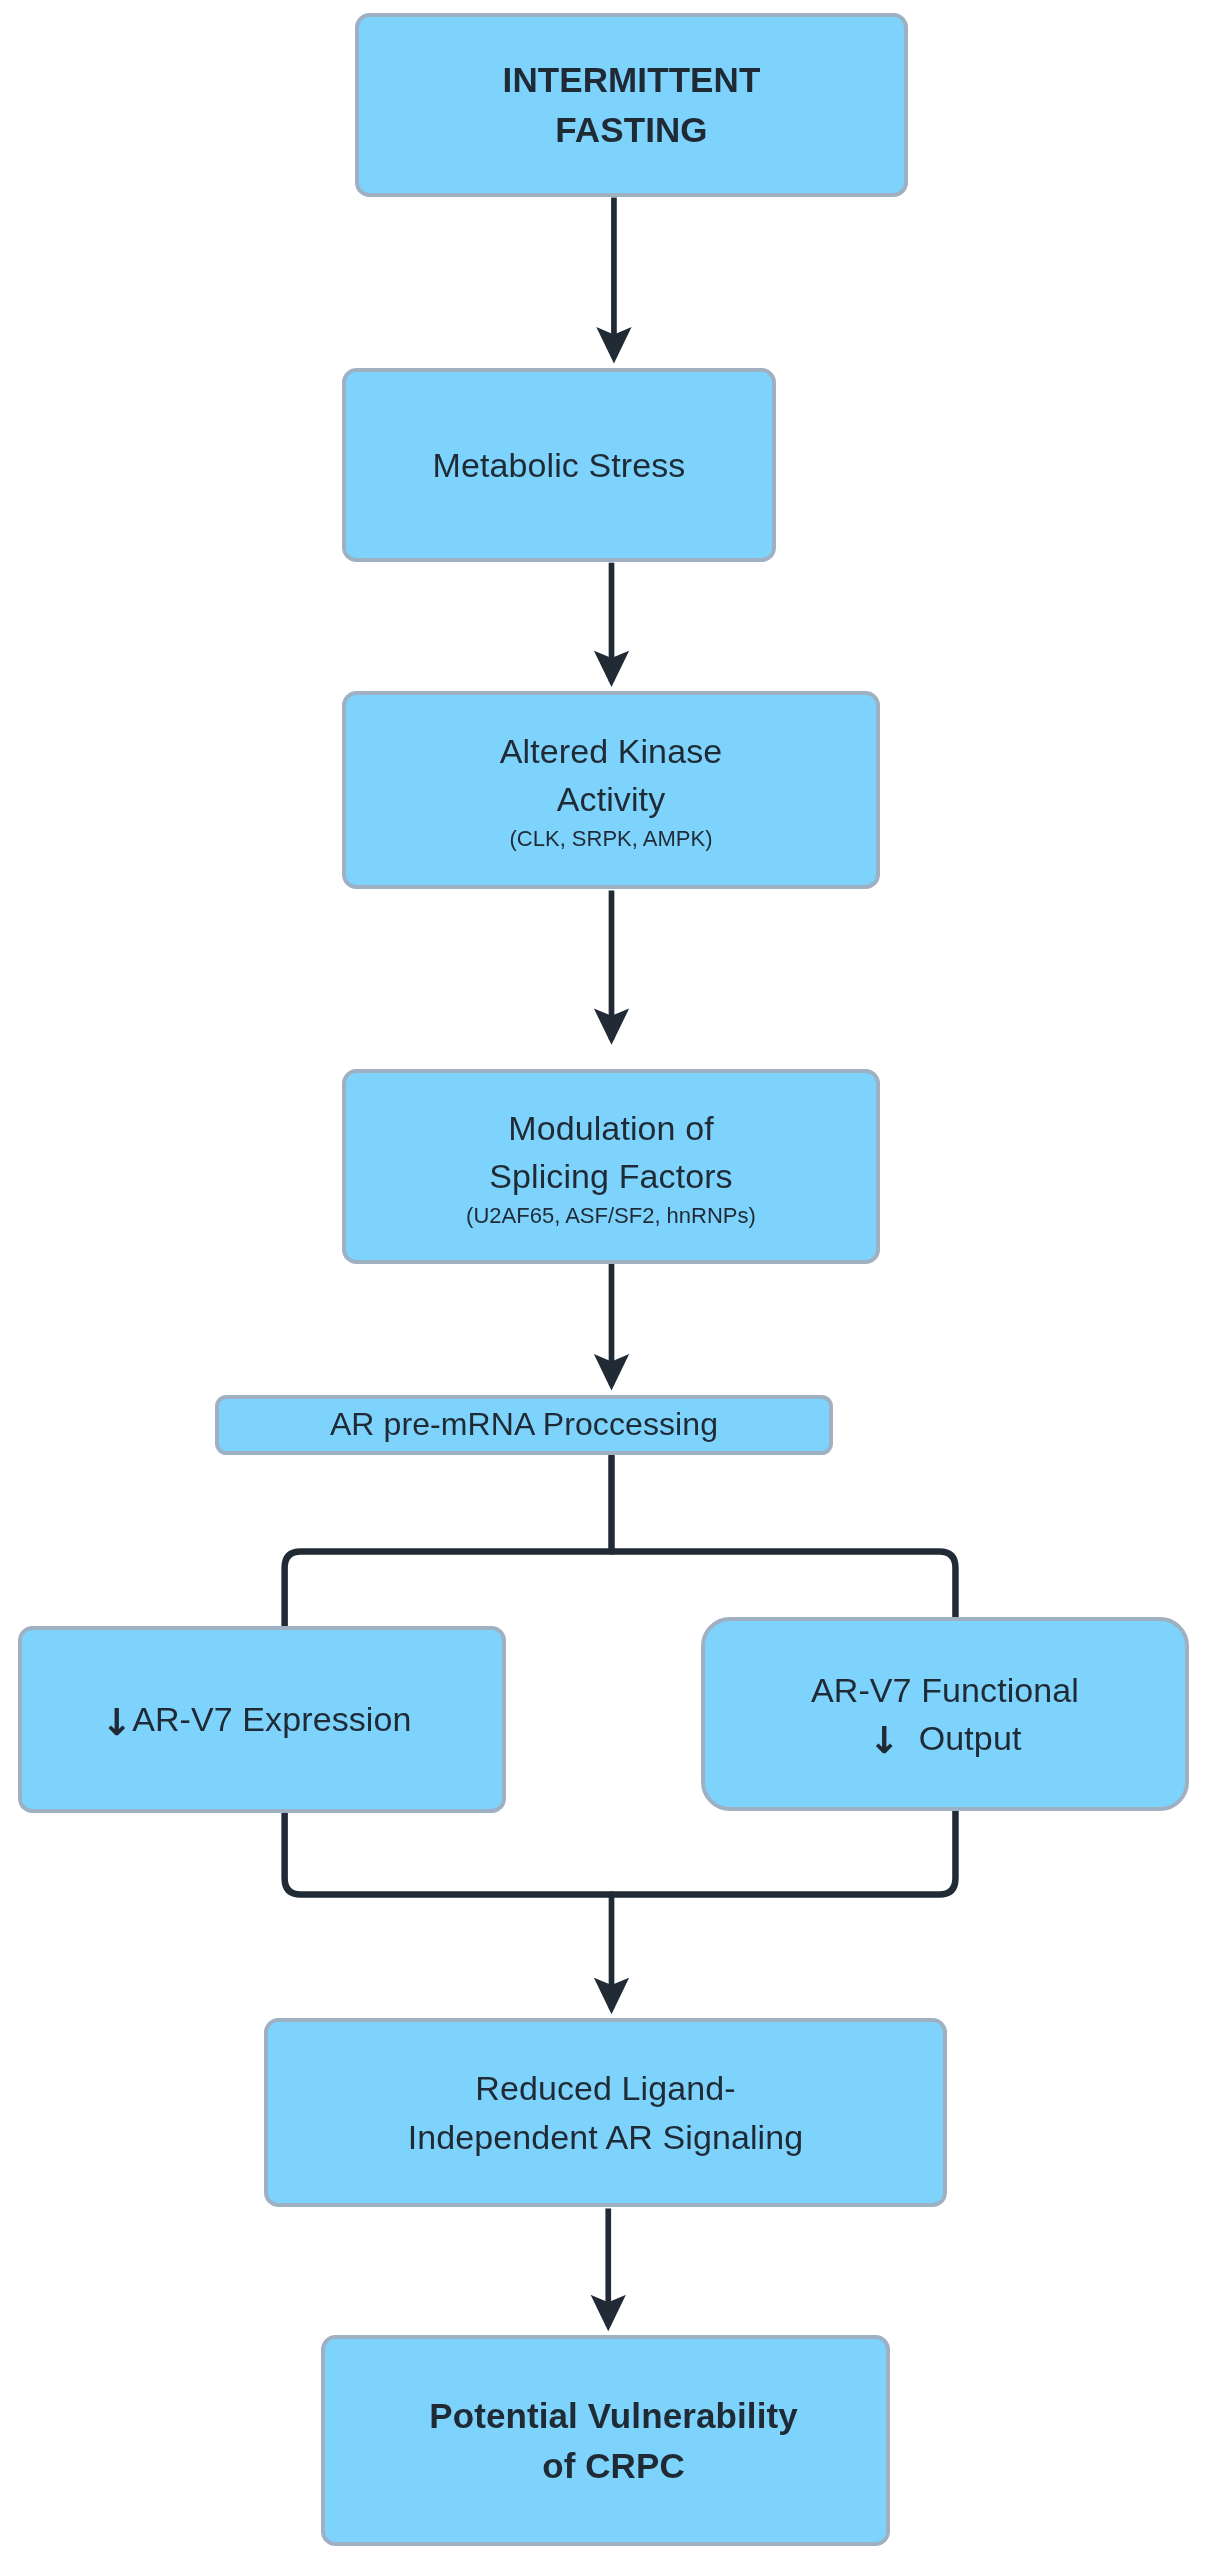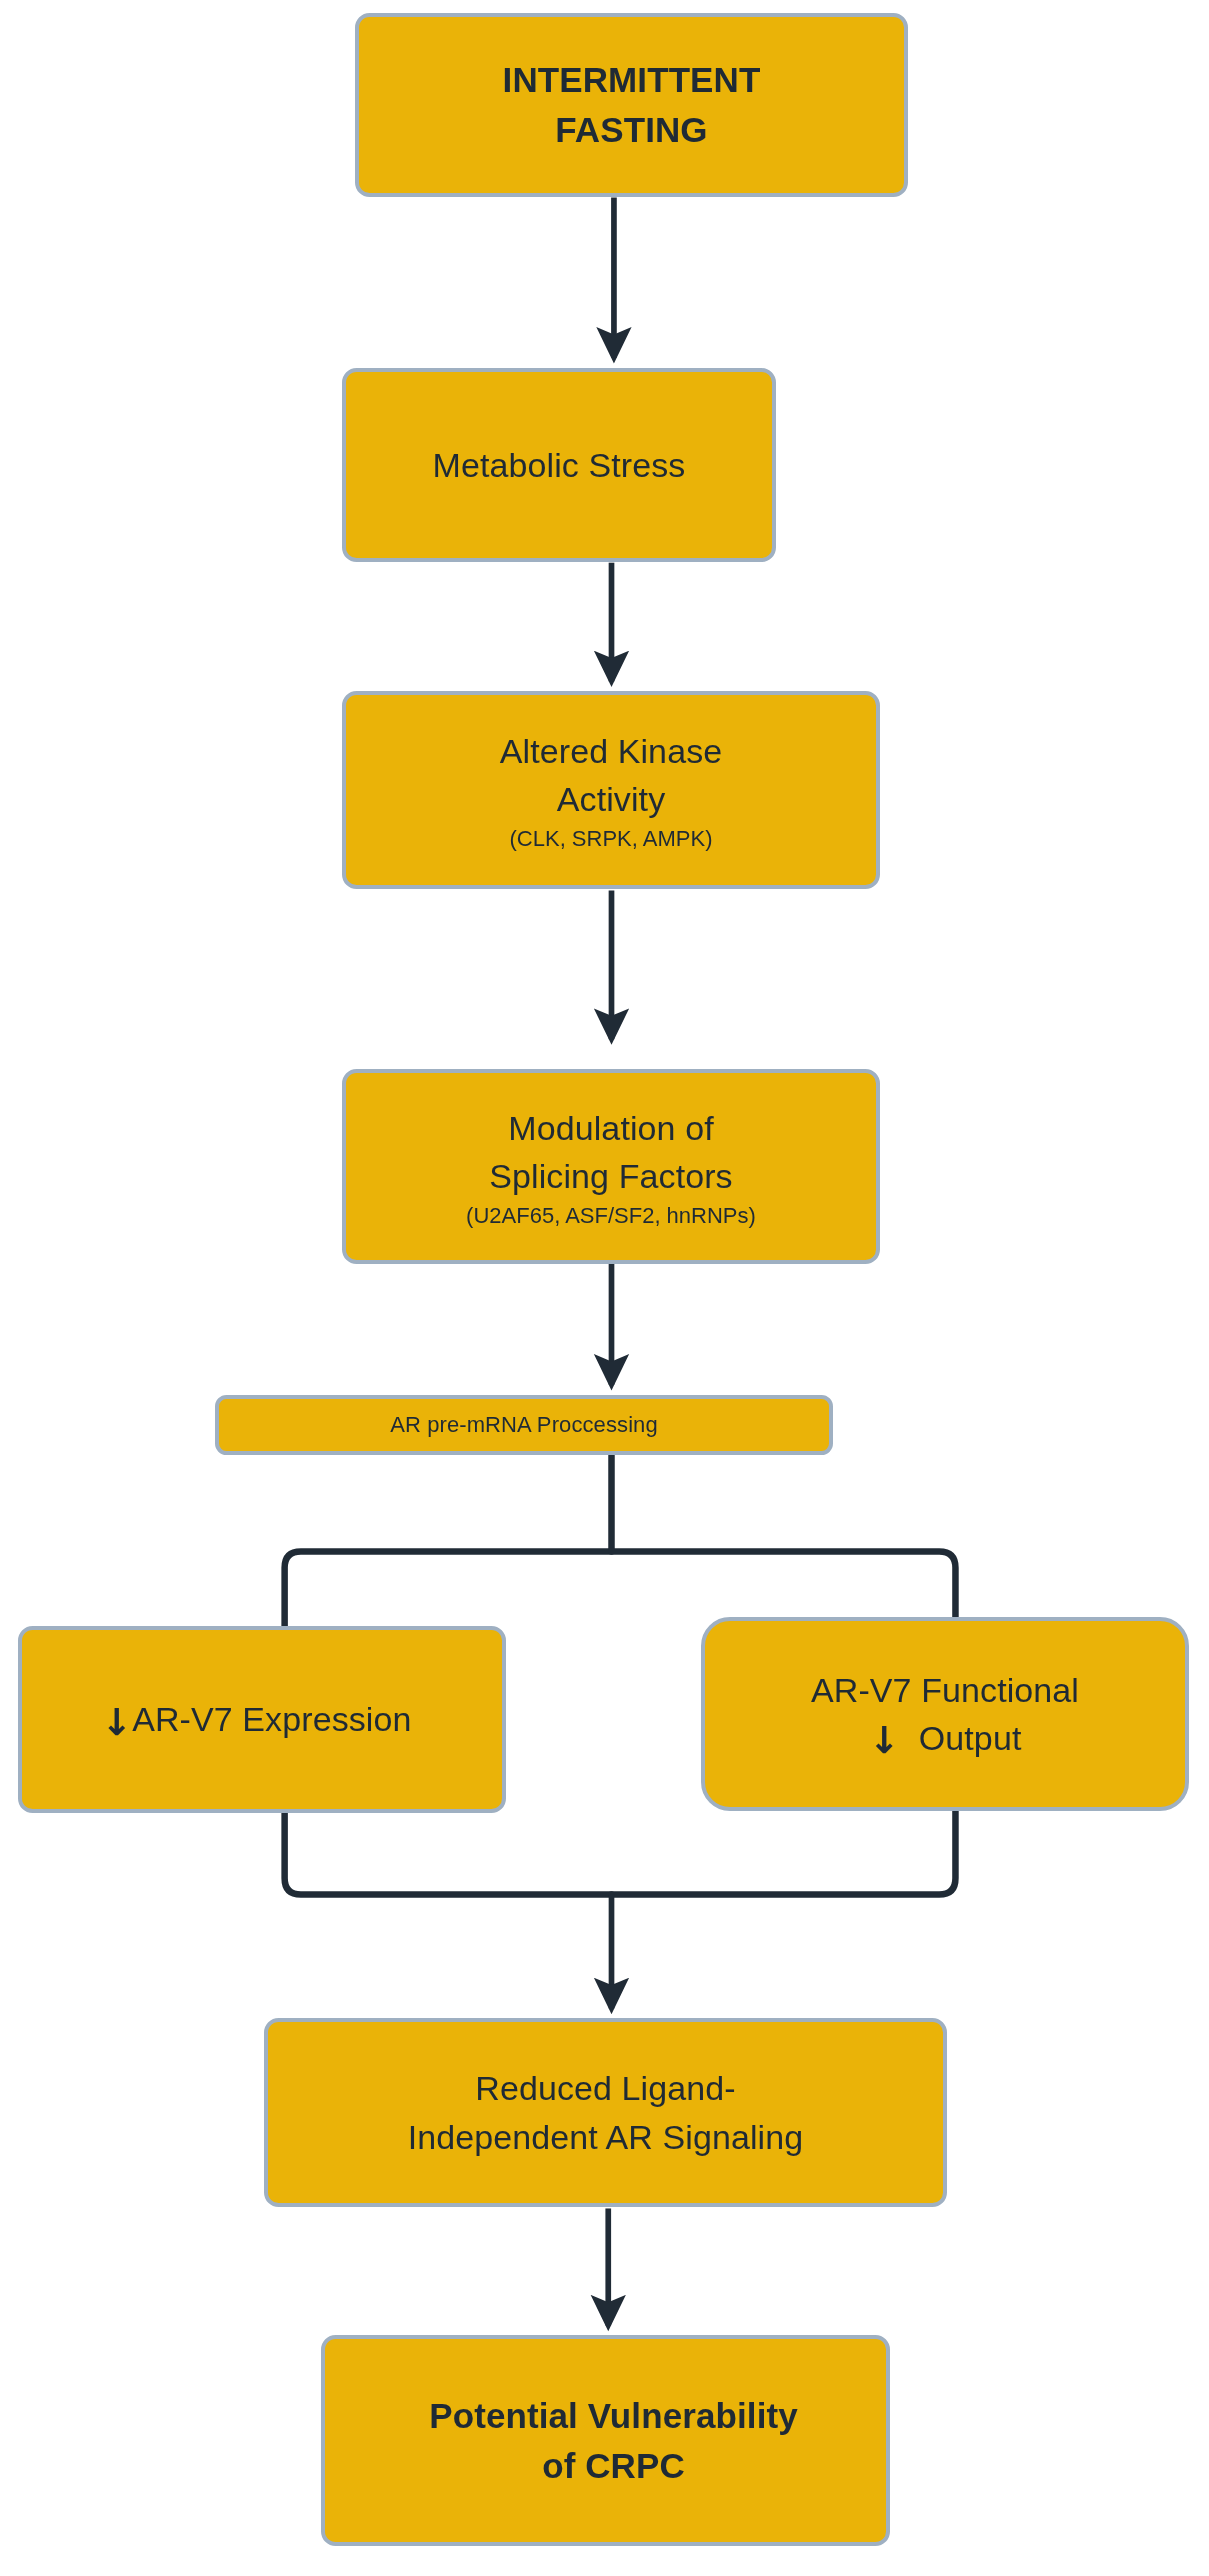--- a/index.html
+++ b/index.html
@@ -16,21 +16,21 @@
   }
   #flow-canvas {
     position: absolute;
     left: 0; top: 0;
     width: 1210px;
     height: 2576px;
   }
   .node {
     position: absolute;
     box-sizing: border-box;
-    background: #eab308;
+    background: #7dd3fc;
     border: 4.1px solid #9fb0c2;
     border-radius: 14.6px;
     display: flex;
     flex-direction: column;
     align-items: center;
     justify-content: center;
     text-align: center;
     color: #1f2a35;
     z-index: 5;
   }
@@ -60,21 +60,21 @@
     vertical-align: -3.3px;
   }
 
   
   #n-if        { left: 355px;  top: 13px;   width: 553px; height: 184px; }
   #n-metabolic { left: 342px;  top: 368px;  width: 434px; height: 194px; }
   #n-kinase    { left: 342px;  top: 691px;  width: 538px; height: 198px; }
   #n-splicing  { left: 342px;  top: 1049px; width: 538px; height: 195px; margin-top: 20px; }
   #n-premrna   { left: 215px;  top: 1395px; width: 618px; height: 60px;
                  border-radius: 11.4px; }
-  #n-premrna .line-main { font-size: 22px; }
+  #n-premrna .line-main { font-size: 32px; }
   #n-expr      { left: 18px;   top: 1626px; width: 488px; height: 187px; }
   #n-expr .node-text { padding-left: 0; text-align: right; }
   #n-func      { left: 701px;  top: 1617px; width: 488px; height: 194px; border-radius: 29px; }
   #n-reduced   { left: 264px;  top: 2018px; width: 683px; height: 189px; }
   #n-crpc      { left: 321px;  top: 2335px; width: 569px; height: 211px; padding-left: 16px; }
 
   .node-text { padding: 0 11.4px; }
 </style>
 </head>
 <body>

